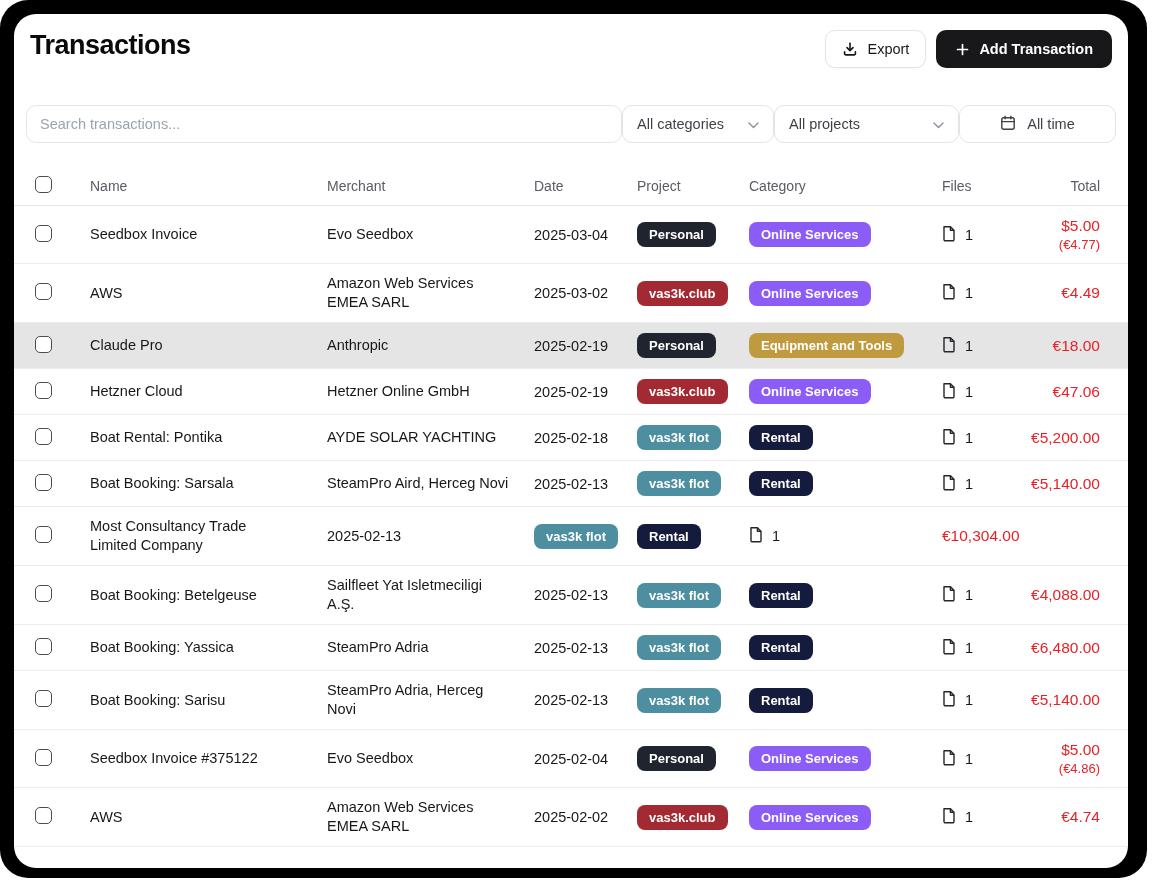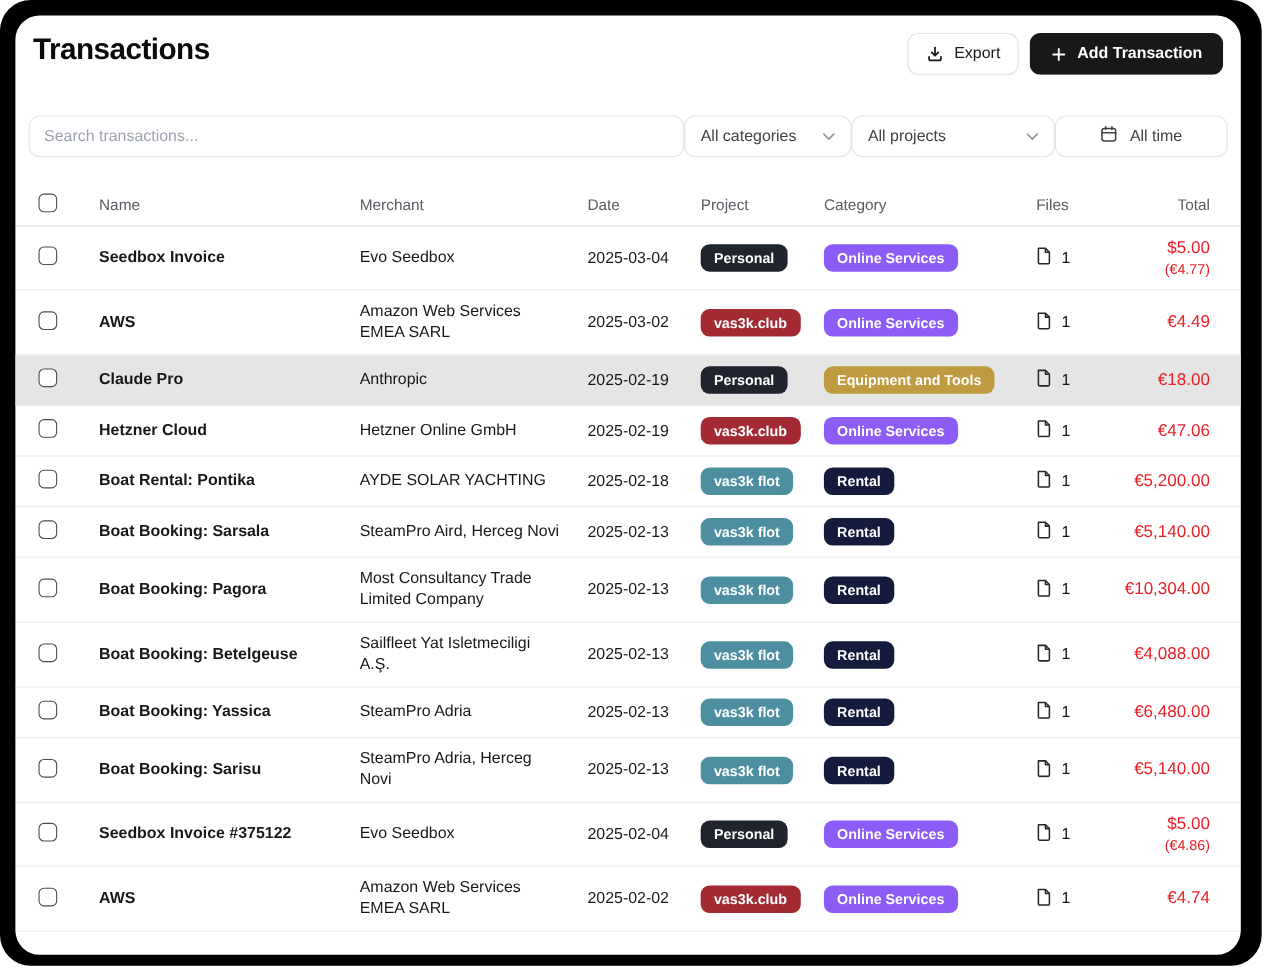--- a/index.html
+++ b/index.html
@@ -28,21 +28,21 @@
   .select-projects { width: 185px; }
   .select-time { width: 157px; justify-content: center; gap: 11px; }
 
   
   .table { margin-top: 23px; }
   .thead, .trow { display: grid; grid-template-columns: 55px 237px 207px 103px 112px 193px 60px 98px; padding-left: 21px; padding-right: 7px; align-items: center; }
   .thead { height: 40px; border-bottom: 1px solid #e4e4e7; color: #5b5b63; font-size: 14px; }
   .trow { border-bottom: 1px solid #ececec; min-height: 46px; padding-top: 10px; padding-bottom: 10px; font-size: 14.5px; color: #18181b; }
   .trow.highlight { background: #e5e5e5; }
   .cell-merchant { white-space: pre-line; line-height: 19px; padding-right: 12px; }
-  .cell-name { line-height: 19px; padding-right: 10px; font-weight: bold; }
+  .cell-name { line-height: 19px; padding-right: 10px; }
   .checkbox { display: inline-block; width: 17px; height: 17px; border: 1.5px solid #4b4b55; border-radius: 5px; background: #fff; cursor: pointer; }
   .badge { display: inline-block; padding: 5px 12px; border-radius: 8px; color: #fff; font-size: 13px; font-weight: 700; white-space: nowrap; cursor: pointer; }
   .cell-files { display: flex; align-items: center; gap: 9px; color: #18181b; }
   .cell-total { text-align: right; color: var(--amount-color, #e82127); }
   .amt { font-size: 15.5px; line-height: 20px; }
   .amt-sub { font-size: 13px; line-height: 17px; }
   .amt-sub:empty { display: none; }
   .col-total { text-align: right; }
 </style>
 </head>
@@ -247,21 +247,20 @@
       <span>1</span>
     </div>
     <div class="cell-total">
       <div class="amt">€5,140.00</div>
 
     </div>
   </div>
 
   <div class="trow">
     <div><span class="checkbox"></span></div>
-    <div class="cell-name">Boat Booking: Pagora</div>
     <div class="cell-merchant">Most Consultancy Trade
 Limited Company</div>
     <div>2025-02-13</div>
     <div><span class="badge" style="background: rgb(77, 143, 160);">vas3k flot</span></div>
     <div><span class="badge" style="background: rgb(20, 27, 61);">Rental</span></div>
     <div class="cell-files">
       <span>
         <svg width="14" height="17" viewBox="0 0 14 17" fill="none" stroke="#26262b" stroke-width="1.4" stroke-linejoin="round">
           <path d="M2 1.7h6.4L12 5.3v9.3a1.2 1.2 0 0 1-1.2 1.2H3.2A1.2 1.2 0 0 1 2 14.6z"></path>
           <path d="M8.4 1.7v3.6H12"></path>

